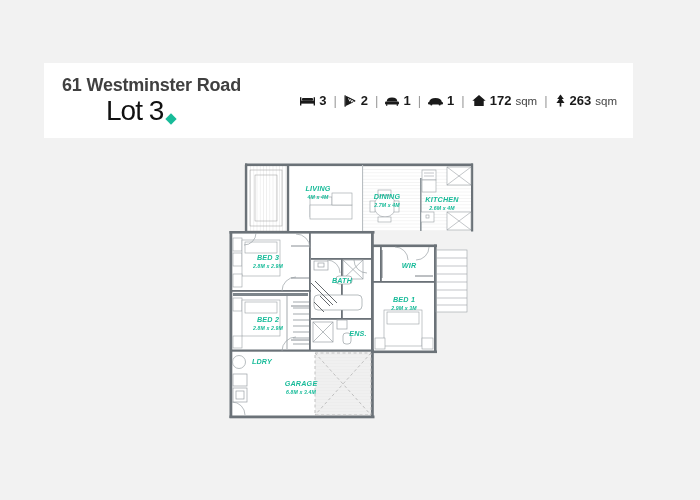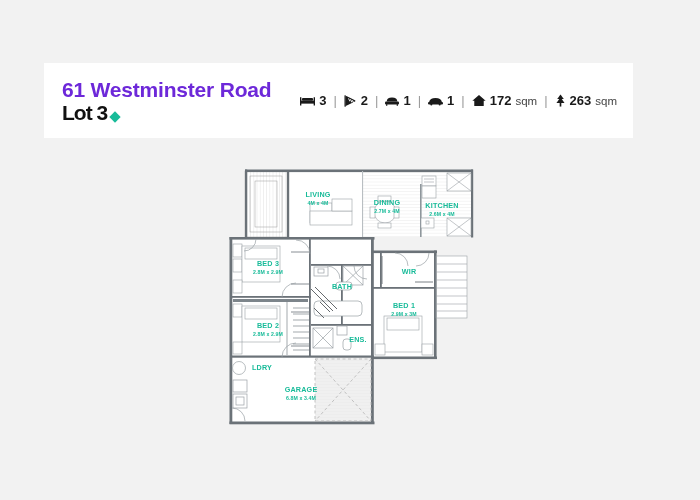--- a/index.html
+++ b/index.html
@@ -18,34 +18,35 @@
     width:589px; height:75px;
     background:#ffffff;
     display:flex;
     align-items:center;
     justify-content:space-between;
     box-sizing:border-box;
     padding:0 16px 0 18px;
   }
   .title-block{display:flex;flex-direction:column;justify-content:center;}
   #address-line{
-    color:#6d28d9;
-    font-size:21px;
+    color:#404040;
+    font-size:18px;
     font-weight:bold;
     letter-spacing:-0.2px;
     line-height:1.1;
     margin-bottom:1px;
   }
   .lot-row{display:flex;align-items:baseline;}
   #lot-line{
     color:#111111;
-    font-size:21px;
-    font-weight:bold;
+    font-size:28px;
+    font-weight:normal;
     letter-spacing:-1px;
     line-height:1;
+    margin-left:44px;
   }
   #lot-dot{
     width:8px;height:8px;
     background:#18bb99;
     transform:rotate(45deg);
     margin-left:4px;
     align-self:flex-end;
     margin-bottom:2px;
   }
 
@@ -58,22 +59,22 @@
   }
   .stat{display:flex;align-items:center;}
   .stat .ico{display:inline-flex;align-items:center;margin-right:4px;}
   .stat .val{font-weight:bold;font-size:13px;}
   .stat .unit{font-weight:normal;font-size:11.5px;color:#444;margin-left:4px;}
   .sep{color:#9a9a9a;margin:0 7px;font-size:13px;}
 
   
   #floorplan-wrap{
     position:absolute;
-    left:215px; top:156px;
-    width:265px; height:295px;
+    left:215px; top:150px;
+    width:265px; height:295px;font-style:italic;
   }
   #floorplan{display:block;}
 
   .rlabel{
     font-family:"Liberation Sans", sans-serif;
     font-weight:bold;
     fill:#18bb99;
   }
   .rname{font-size:7.2px;letter-spacing:0.2px;}
   .rdim{font-size:5.2px;letter-spacing:0.1px;}

